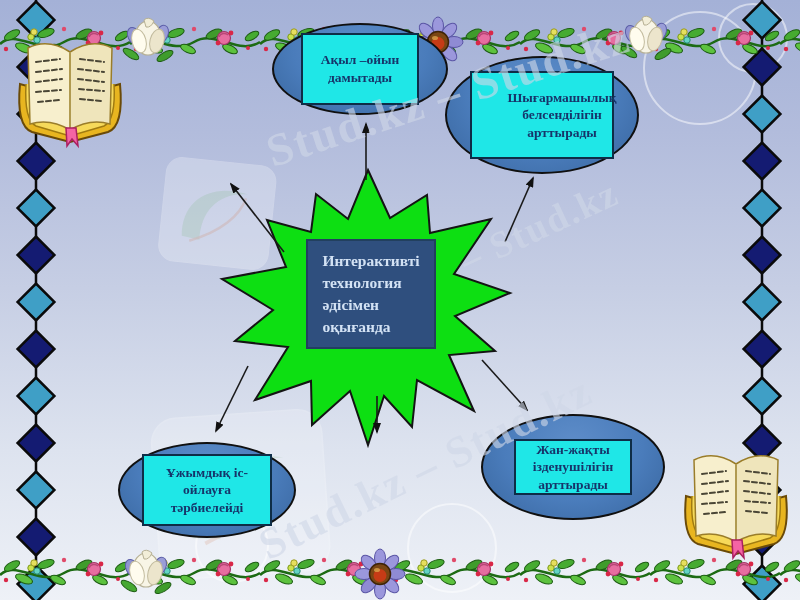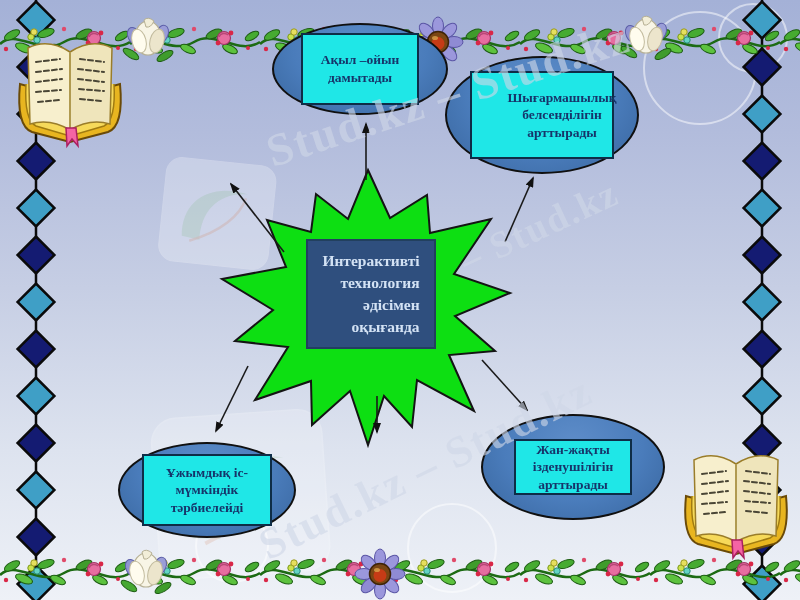--- a/index.html
+++ b/index.html
@@ -21,21 +21,21 @@
   .tbox span{
     white-space:pre-line;text-align:center;font-weight:bold;color:#16356a;
     font-size:13.5px;line-height:1.3;
   }
   .center-box{
     position:absolute;left:306px;top:239px;width:130px;height:110px;
     background:#2f4f7e;border:2px solid #22405f;box-sizing:border-box;
     display:flex;align-items:center;justify-content:center;
   }
   .center-box span{
-    white-space:pre-line;text-align:right;font-weight:bold;color:#d3e2f4;
+    white-space:pre-line;text-align:left;font-weight:bold;color:#d3e2f4;
     font-size:15.5px;line-height:1.42;
   }
   .wm{
     position:absolute;font-weight:bold;color:rgba(206,214,231,0.62);
     letter-spacing:2px;white-space:nowrap;pointer-events:none;transform-origin:0 50%;
     z-index:40;
   }
   .wm1{left:268px;top:126px;font-size:46px;transform:rotate(-18deg);}
   .wm2{left:462px;top:240px;font-size:38px;transform:rotate(-25deg);}
   .wm3{left:262px;top:522px;font-size:44px;transform:rotate(-26deg);}
@@ -222,21 +222,21 @@
   <div class="node z-nodes" style="left:445px;top:56px;width:194px;height:118px;">
     <div class="tbox" style="width:144px;height:88px;padding-left:40px;">
       <span>Шығармашылық
 белсенділігін
 арттырады</span>
     </div>
   </div>
   <div class="node z-nodes" style="left:118px;top:442px;width:178px;height:96px;">
     <div class="tbox" style="width:130px;height:72px;">
       <span>Ұжымдық іс-
-мүмкіндік
+ойлауға
 тәрбиелейді</span>
     </div>
   </div>
   <div class="node z-nodes" style="left:481px;top:414px;width:184px;height:106px;">
     <div class="tbox" style="width:118px;height:56px;">
       <span>Жан-жақты
 ізденушілігін
 арттырады</span>
     </div>
   </div>

